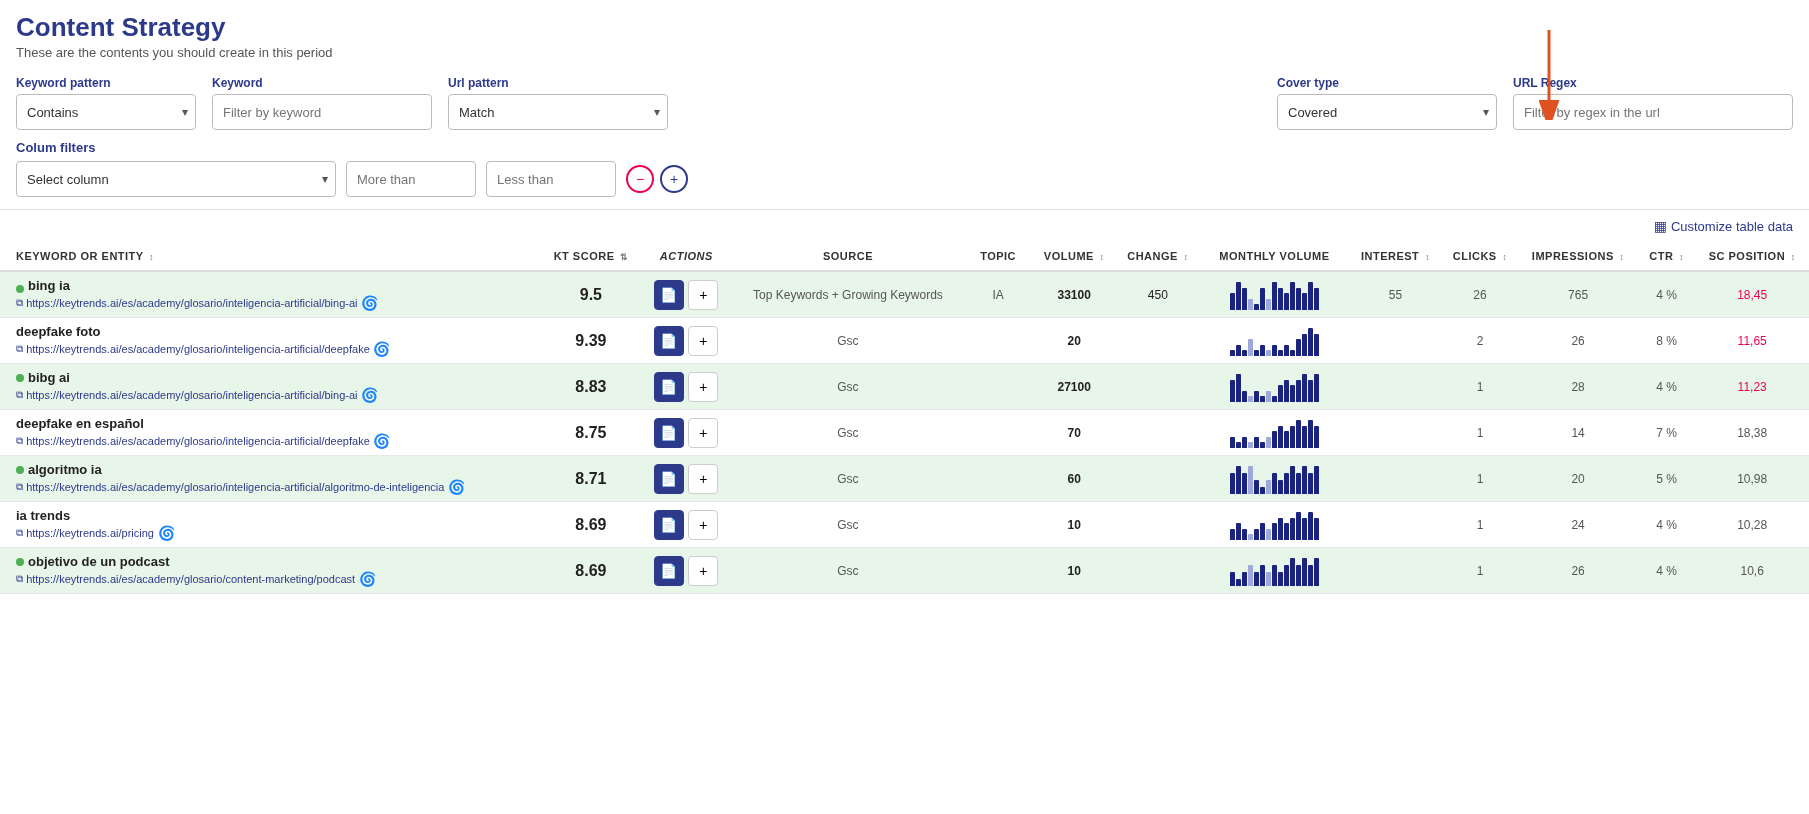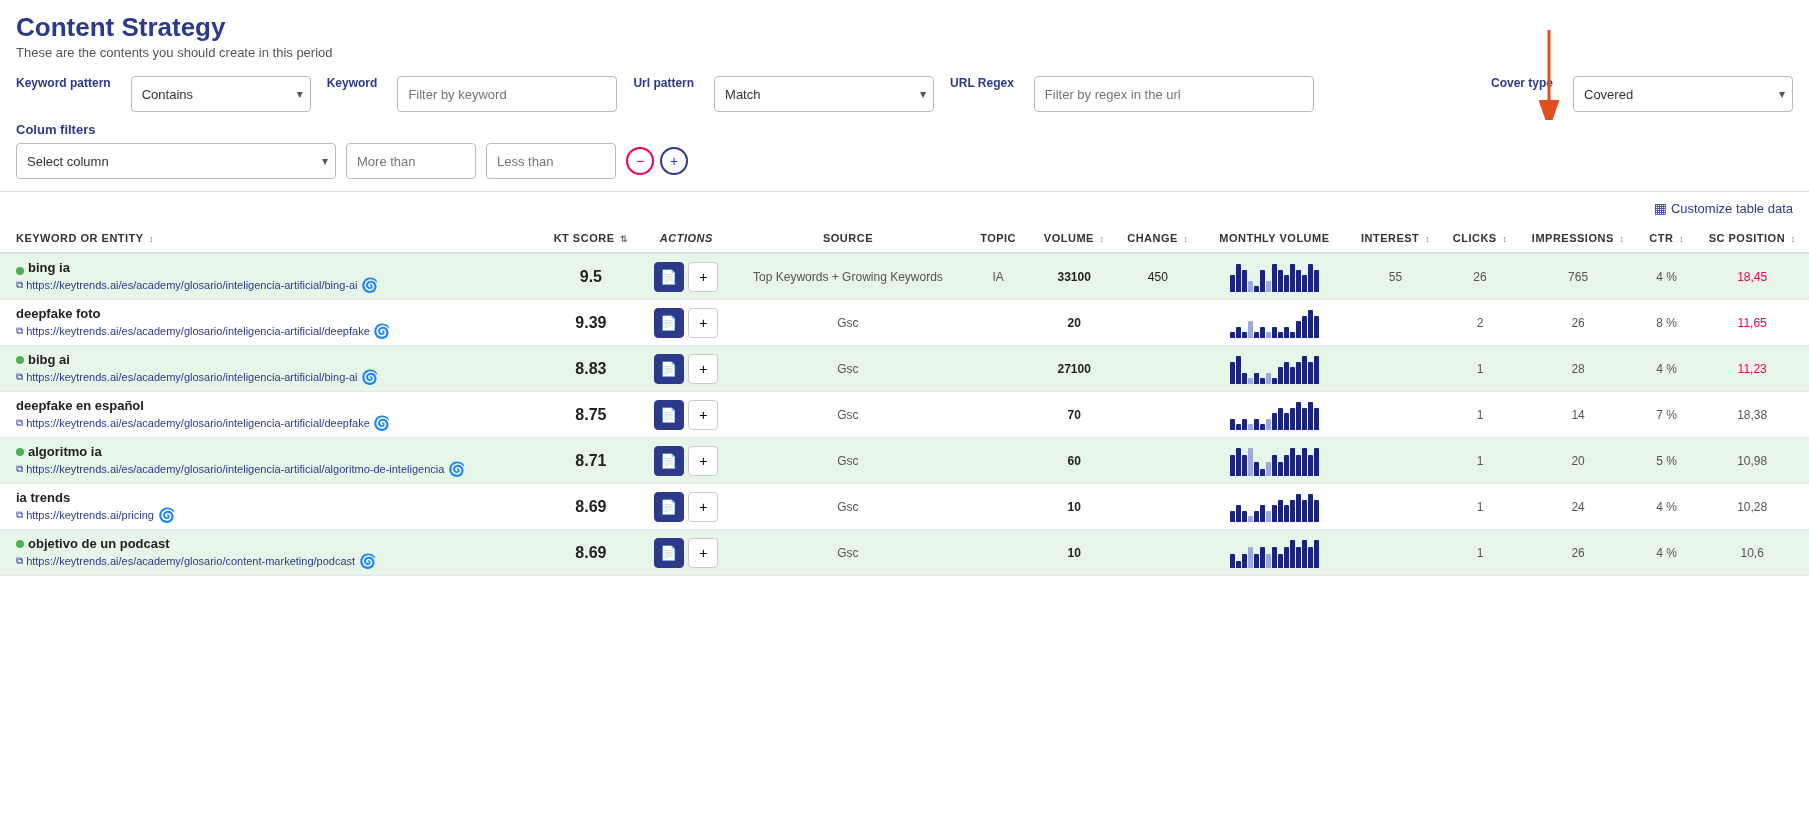--- a/index.html
+++ b/index.html
@@ -4,21 +4,21 @@
   <style>
     * { box-sizing: border-box; margin: 0; padding: 0; }
     body { font-family: Arial, sans-serif; background: #fff; color: #333; font-size: 13px; overflow-x: hidden; }
 
     .page-header { padding: 12px 16px 8px 16px; }
     .page-title { font-size: 26px; font-weight: bold; color: #2d3a8c; }
     .page-subtitle { font-size: 13px; color: #555; margin-top: 2px; }
 
     .filters-section { padding: 8px 16px 0 16px; }
     .filter-row { display: flex; align-items: flex-end; gap: 16px; margin-bottom: 10px; }
-    .filter-group { display: flex; flex-direction: row; gap: 20px; }
+    .filter-group { display: flex; flex-direction: column; gap: 4px; }
     .filter-label { font-size: 12px; color: #2d3a8c; font-weight: 600; }
     .filter-select, .filter-input { border: 1px solid #bbb; border-radius: 4px; padding: 6px 10px; font-size: 13px; color: #333; background: #fff; height: 36px; }
     .filter-select { appearance: none; padding-right: 28px; cursor: pointer; }
     .filter-select-wrapper { position: relative; display: inline-block; }
     .filter-select-wrapper::after { content: '▾'; position: absolute; right: 8px; top: 50%; transform: translateY(-50%); pointer-events: none; color: #555; font-size: 12px; }
     .keyword-pattern-select { width: 180px; }
     .keyword-input { width: 220px; }
     .url-pattern-select { width: 220px; }
     .url-regex-input { width: 280px; }
     .cover-type-select { width: 220px; }
@@ -114,34 +114,34 @@
         <div class="filter-select-wrapper">
           <select class="filter-select url-pattern-select">
             <option>Match</option>
             <option>Contains</option>
             <option>Starts with</option>
             <option>Ends with</option>
           </select>
         </div>
       </div>
 
-      <div class="filter-group">
-        <label class="filter-label">URL Regex</label>
-        <input class="filter-input url-regex-input" type="text" placeholder="Filter by regex in the url" style="">
-      </div>
-
       <div class="filter-group" style="margin-left: auto;">
         <label class="filter-label">Cover type</label>
         <div class="filter-select-wrapper">
           <select class="filter-select cover-type-select">
             <option>Covered</option>
             <option>Not covered</option>
             <option>All</option>
           </select>
         </div>
+      </div>
+
+      <div class="filter-group">
+        <label class="filter-label">URL Regex</label>
+        <input class="filter-input url-regex-input" type="text" placeholder="Filter by regex in the url" style="">
       </div>
     </div>
 
     <div style="margin-bottom: 10px;">
       <div class="column-filters-label">Colum filters</div>
       <div class="col-filter-row">
         <div class="filter-select-wrapper select-column-wrapper">
           <select class="filter-select select-column-select">
             <option value="">Select column</option>
             <option>Volume</option>

